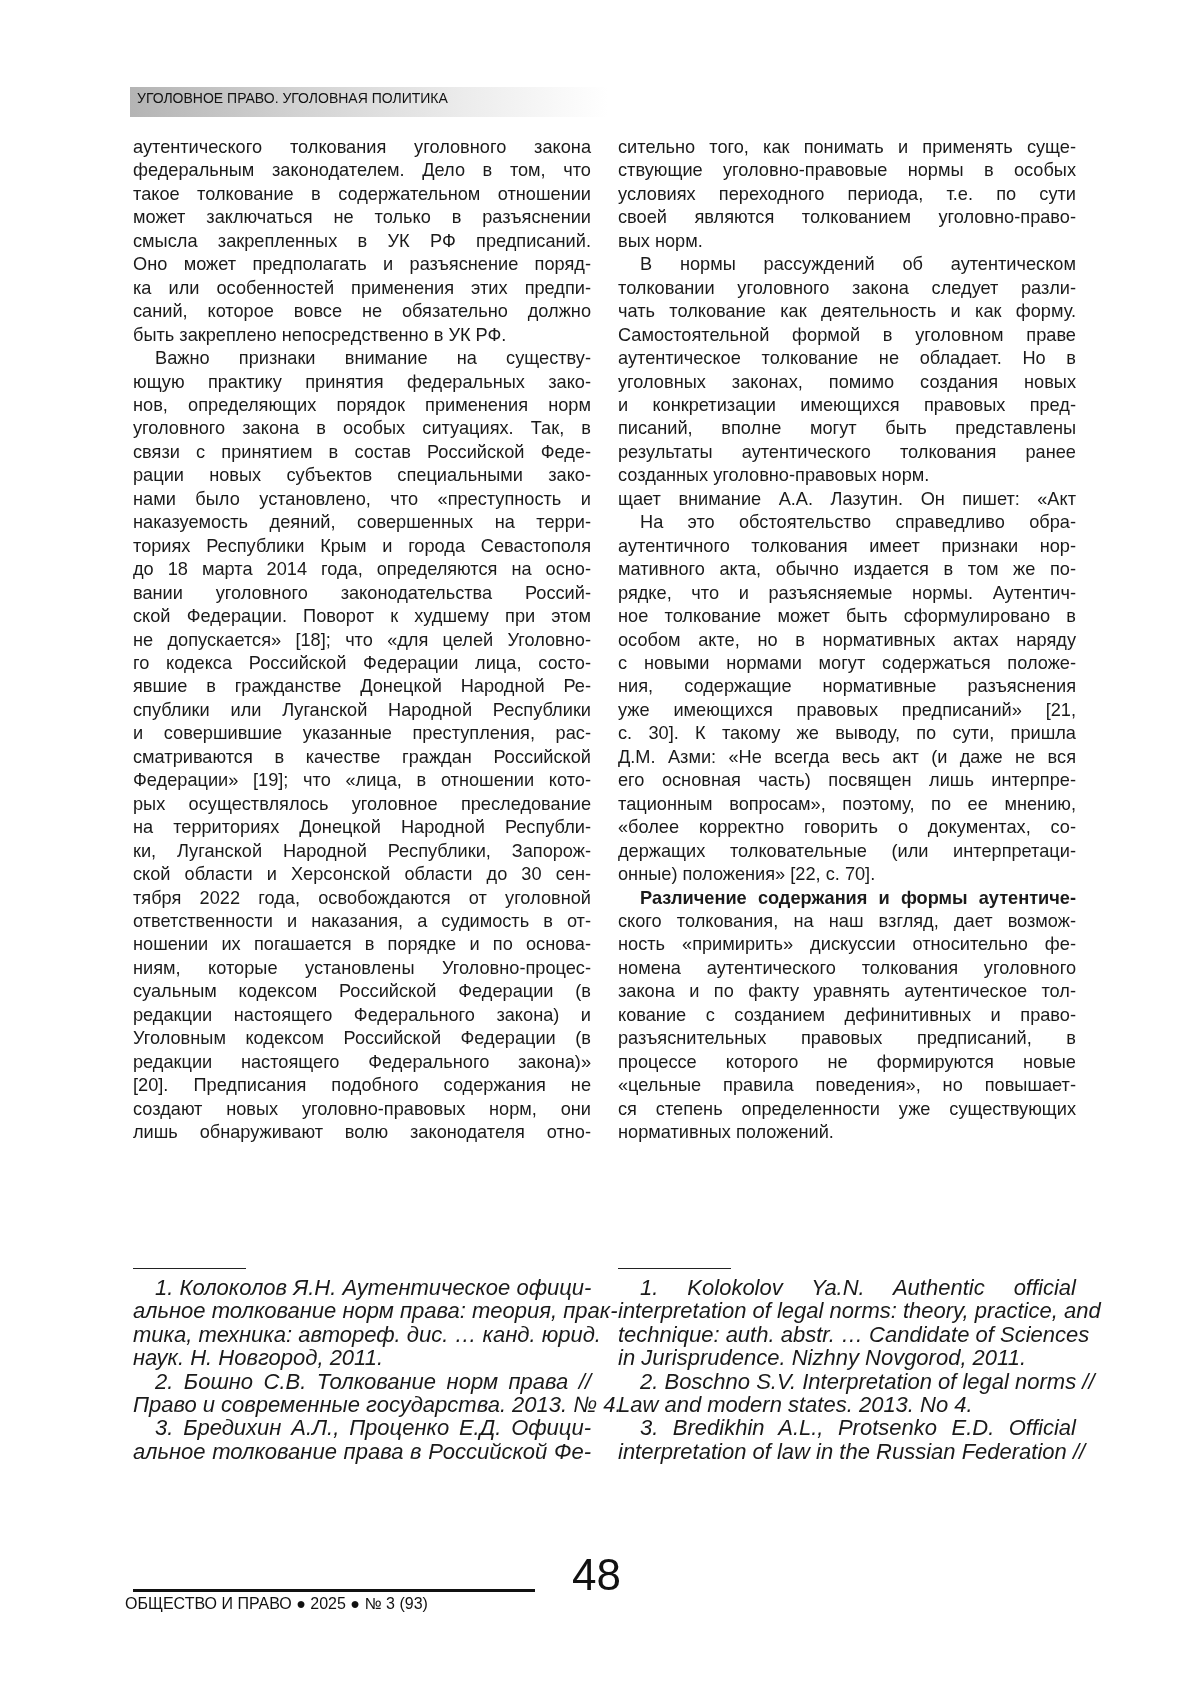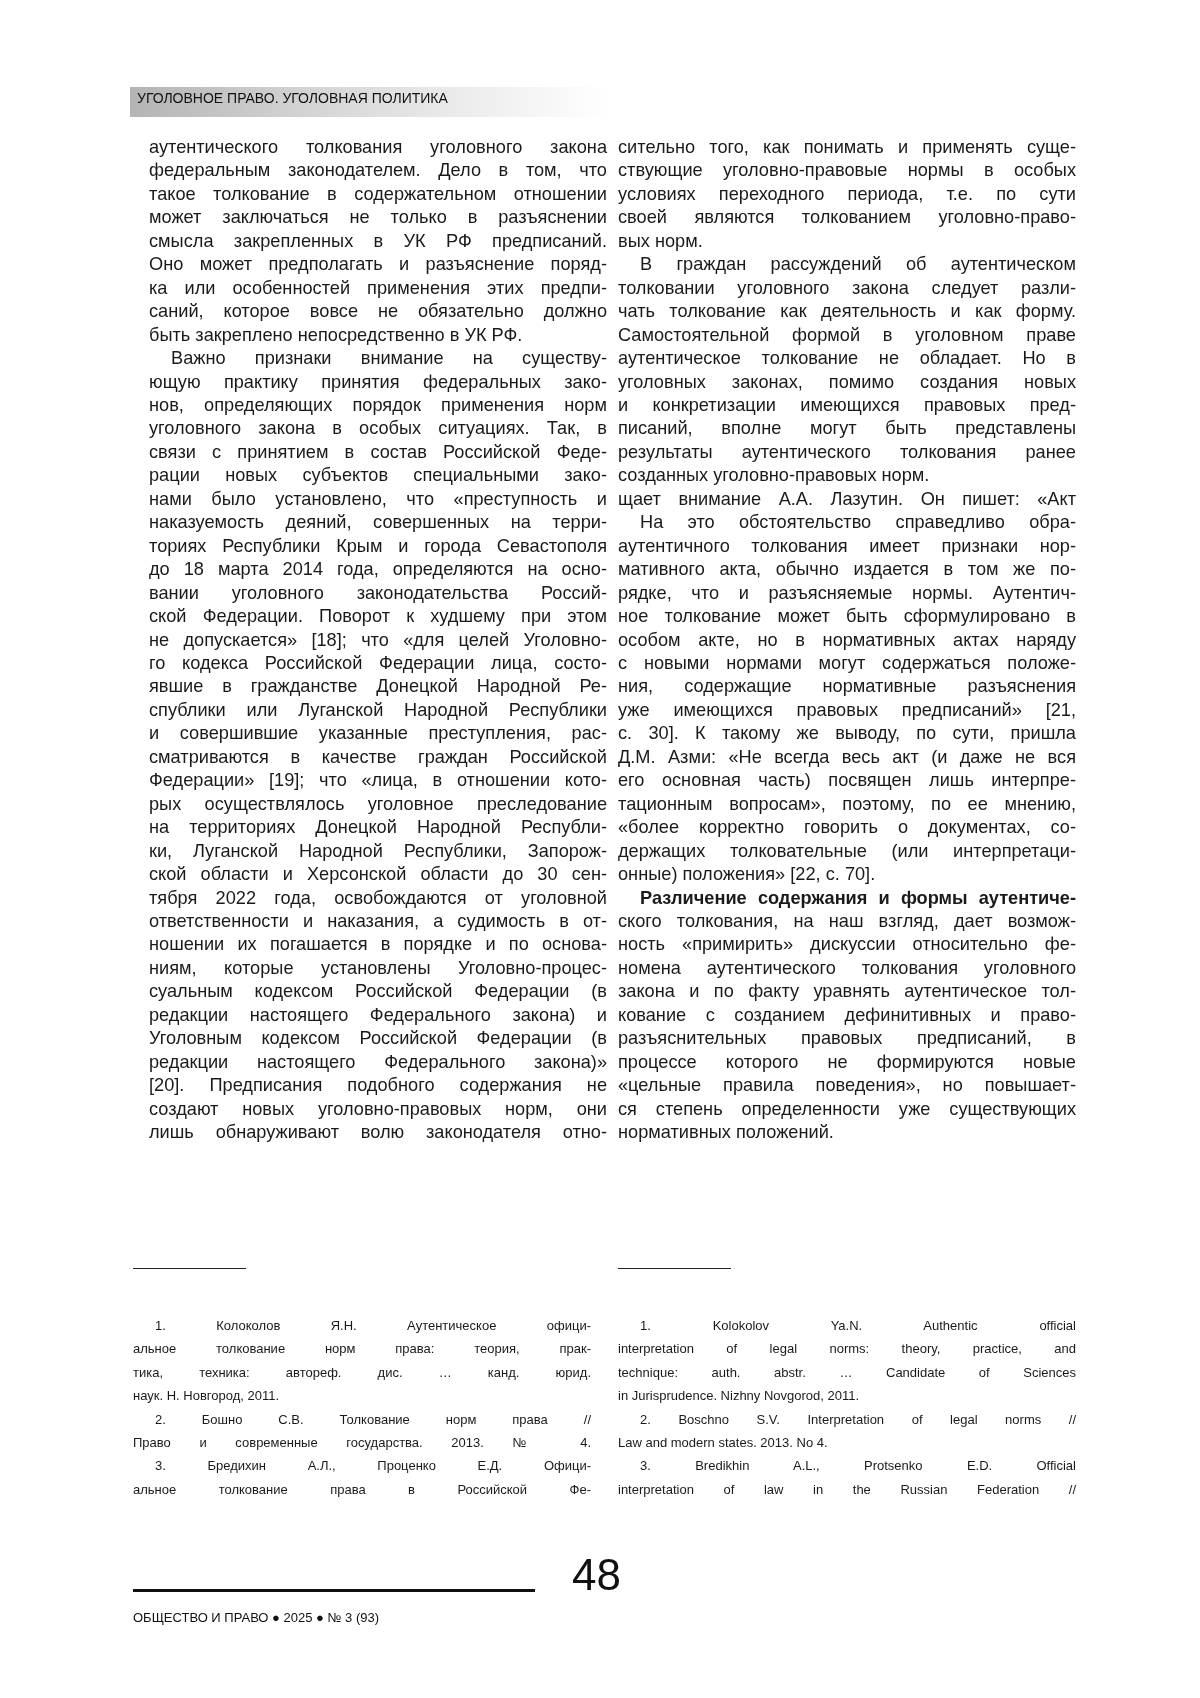--- a/index.html
+++ b/index.html
@@ -13,42 +13,42 @@
   }
   .header-title {
     position: absolute; left: 7px; top: 3px;
     font-size: 14px; letter-spacing: 0px; color: #111; white-space: nowrap;
   }
   .column {
     position: absolute; top: 136px; width: 458px;
     font-size: 18.2px; line-height: 23.45px; text-align: justify;
     hyphens: manual;
   }
-  .col-left { left: 133px; margin-left: 16px; }
+  .col-left { left: 133px; }
   .col-right { left: 618px; }
   .line { display: block; text-align: justify; text-align-last: justify; white-space: nowrap; }
   .line.last { text-align-last: left; }
   .fn-rule {
     position: absolute; top: 1268px; width: 113px; height: 1px; background: #222;
   }
   .fn-rule.left { left: 133px; }
   .fn-rule.right { left: 618px; }
   .footnotes {
     position: absolute; top: 1276px; width: 458px;
-    font-size: 13px; line-height: 23.4px;  margin-top: 38px;
+    font-size: 22px; line-height: 23.4px; font-style: italic;
   }
   .footnotes.left { left: 133px; }
   .footnotes.right { left: 618px; }
   .footnotes .line:first-child { padding-left: 22px; }
   .bottom-rule {
     position: absolute; left: 133px; top: 1589px; width: 402px; height: 3px; background: #111;
   }
   .footer-journal {
-    position: absolute; left: 133px; top: 1595px;
-    font-size: 13px; color: #111; white-space: nowrap; margin-top: 15px;
+    position: absolute; left: 125px; top: 1595px;
+    font-size: 16px; color: #111; white-space: nowrap;
   }
   .page-number {
     position: absolute; left: 572px; top: 1550px;
     font-size: 44px; font-weight: normal; color: #111;
   }
 </style>
 </head>
 <body>
 
 <div class="header-band">
@@ -99,21 +99,21 @@
     <span class="line">[20]. Предписания подобного содержания не</span>
     <span class="line">создают новых уголовно-правовых норм, они</span>
     <span class="line">лишь обнаруживают волю законодателя отно-</span>
   </div>
 <div class="column col-right">
     <span class="line">сительно того, как понимать и применять суще-</span>
     <span class="line">ствующие уголовно-правовые нормы в особых</span>
     <span class="line">условиях переходного периода, т.е. по сути</span>
     <span class="line">своей являются толкованием уголовно-право-</span>
     <span class="line last">вых норм.</span>
-    <span class="line" style="padding-left: 22px;">В граждан рассуждений об аутентическом</span>
+    <span class="line" style="padding-left: 22px;">В нормы рассуждений об аутентическом</span>
     <span class="line">толковании уголовного закона следует разли-</span>
     <span class="line">чать толкование как деятельность и как форму.</span>
     <span class="line">Самостоятельной формой в уголовном праве</span>
     <span class="line">аутентическое толкование не обладает. Но в</span>
     <span class="line">уголовных законах, помимо создания новых</span>
     <span class="line">и конкретизации имеющихся правовых пред-</span>
     <span class="line">писаний, вполне могут быть представлены</span>
     <span class="line">результаты аутентического толкования ранее</span>
     <span class="line last">созданных уголовно-правовых норм.</span>
     <span class="line">щает внимание А.А. Лазутин. Он пишет: «Акт</span>

